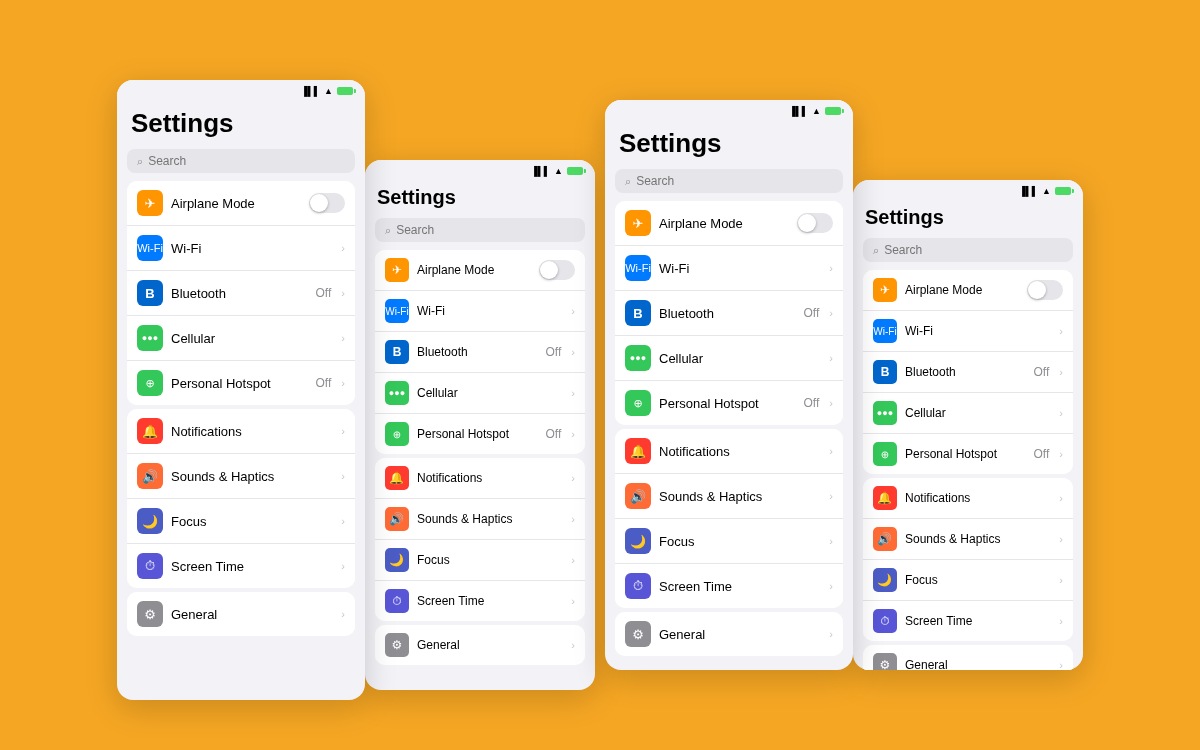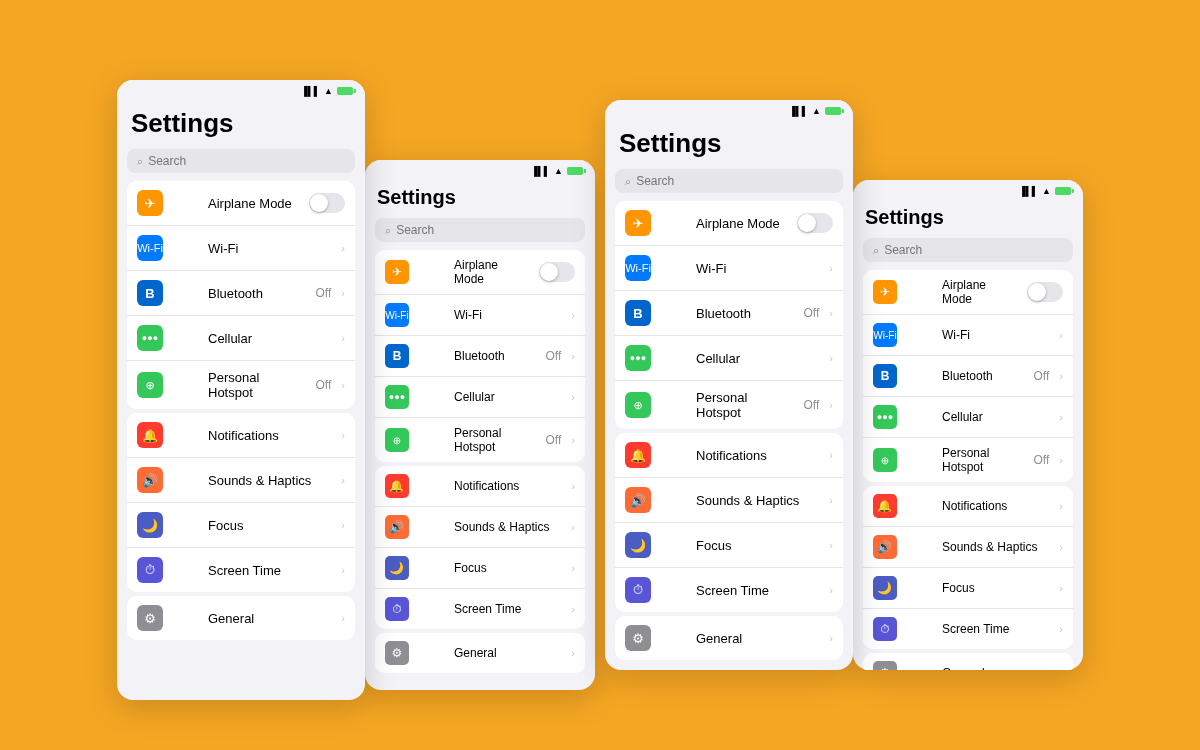--- a/index.html
+++ b/index.html
@@ -164,21 +164,20 @@
     .icon-blue { background: #007AFF; }
     .icon-blue2 { background: #0066CC; }
     .icon-green { background: #34C759; }
     .icon-red { background: #FF3B30; }
     .icon-gray { background: #8E8E93; }
 
     .item-label {
       flex: 1;
       font-size: 13px;
       color: #000;
-      margin-left: 37px;
     }
     .item-value {
       font-size: 12px;
       color: #8e8e93;
     }
     .item-chevron {
       color: #c7c7cc;
       font-size: 11px;
       margin-left: 2px;
     }

